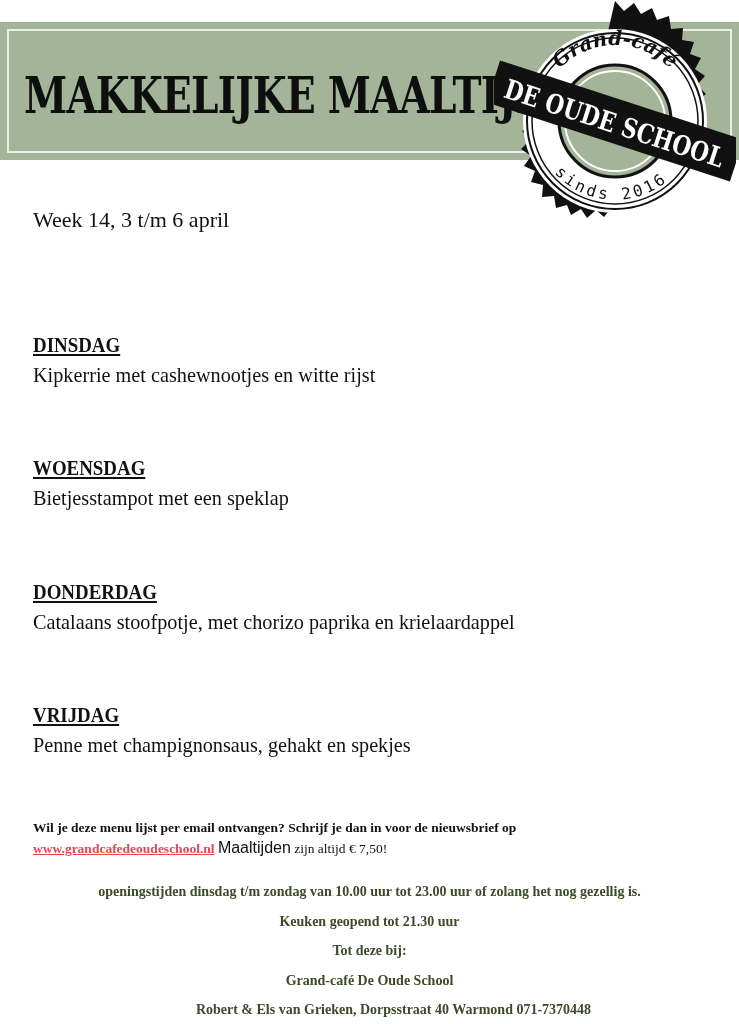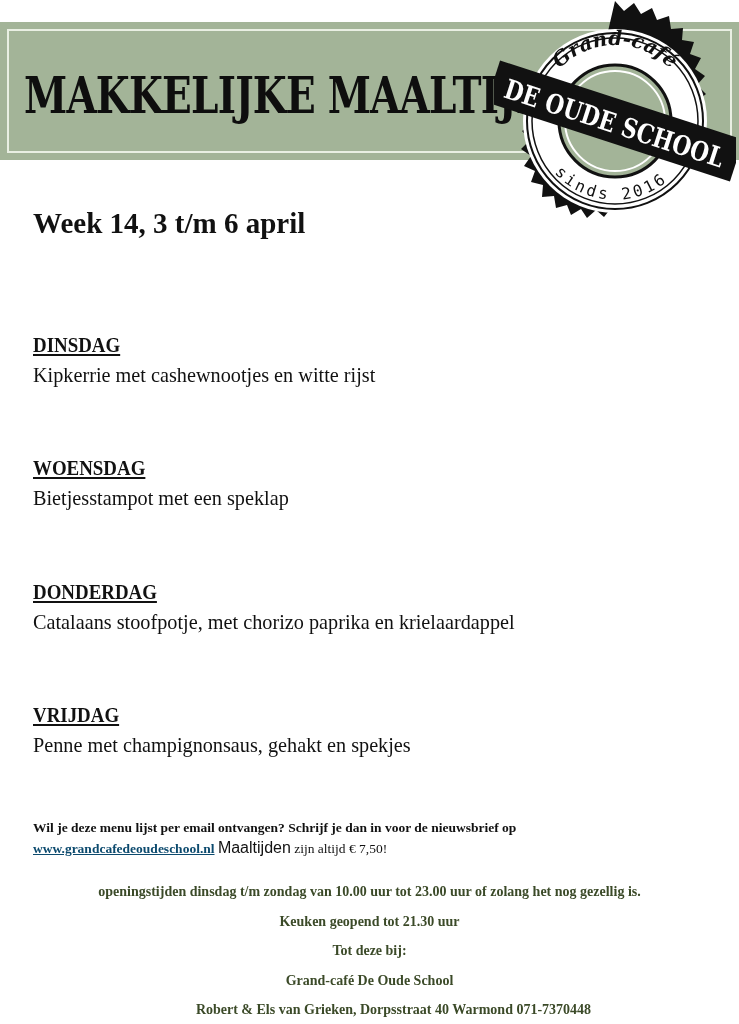--- a/index.html
+++ b/index.html
@@ -1,27 +1,27 @@
 <!DOCTYPE html>
 <html><head>
 <meta charset="utf-8">
 <style>
   html, body { margin:0; padding:0; background:#ffffff; }
   body { width:739px; height:1024px; position:relative; overflow:hidden; font-family:"Liberation Serif", serif; color:#111; }
   .banner { position:absolute; left:0; top:22px; width:739px; height:138px; background:#a3b498; }
   .banner-inner { position:absolute; left:7px; top:7px; right:7px; bottom:7px; border:2px solid #e9efe3; }
   .banner-title { position:absolute; left:24px; top:44px; font-family:"DejaVu Serif", serif; font-weight:bold; font-size:50px; letter-spacing:-1px; color:#0e0e0e; transform:scaleX(0.78); transform-origin:left center; white-space:nowrap; }
   .seal { position:absolute; left:494px; top:0px; width:242px; height:242px; }
-  .week { position:absolute; left:33px; top:207px; font-size:29px;font-weight:bold; }
+  .week { position:absolute; left:33px; top:207px; font-size:22px; }
   .day { position:absolute; left:33px; }
   .day-name { font-weight:bold; font-size:21px; text-decoration:underline; text-underline-offset:2px; transform:scaleX(0.9); transform-origin:left; display:inline-block; }
   .day-dish { font-size:22px; margin-top:4px; transform:scaleX(0.92); transform-origin:left; white-space:nowrap; }
   .newsletter { position:absolute; left:33px; top:818px; font-size:13.5px; line-height:20px; }
   .nl-line1 { font-weight:bold; }
-  .nl-link { color:#0c4a6e; text-decoration:underline; font-weight:bold;text-align:right; }
+  .nl-link { color:#ef4444; text-decoration:underline; font-weight:bold;text-align:right; }
   .nl-big { font-family:"Liberation Sans", sans-serif; font-size:16px; }
   .footer { position:absolute; left:0; width:739px; text-align:center; color:#3b4a28; font-weight:bold; font-size:14px; }
 </style>
 </head>
 <body>
 
 <div class="banner">
   <div class="banner-inner"></div>
   <div class="banner-title">MAKKELIJKE MAALTIJD</div>
 </div>

